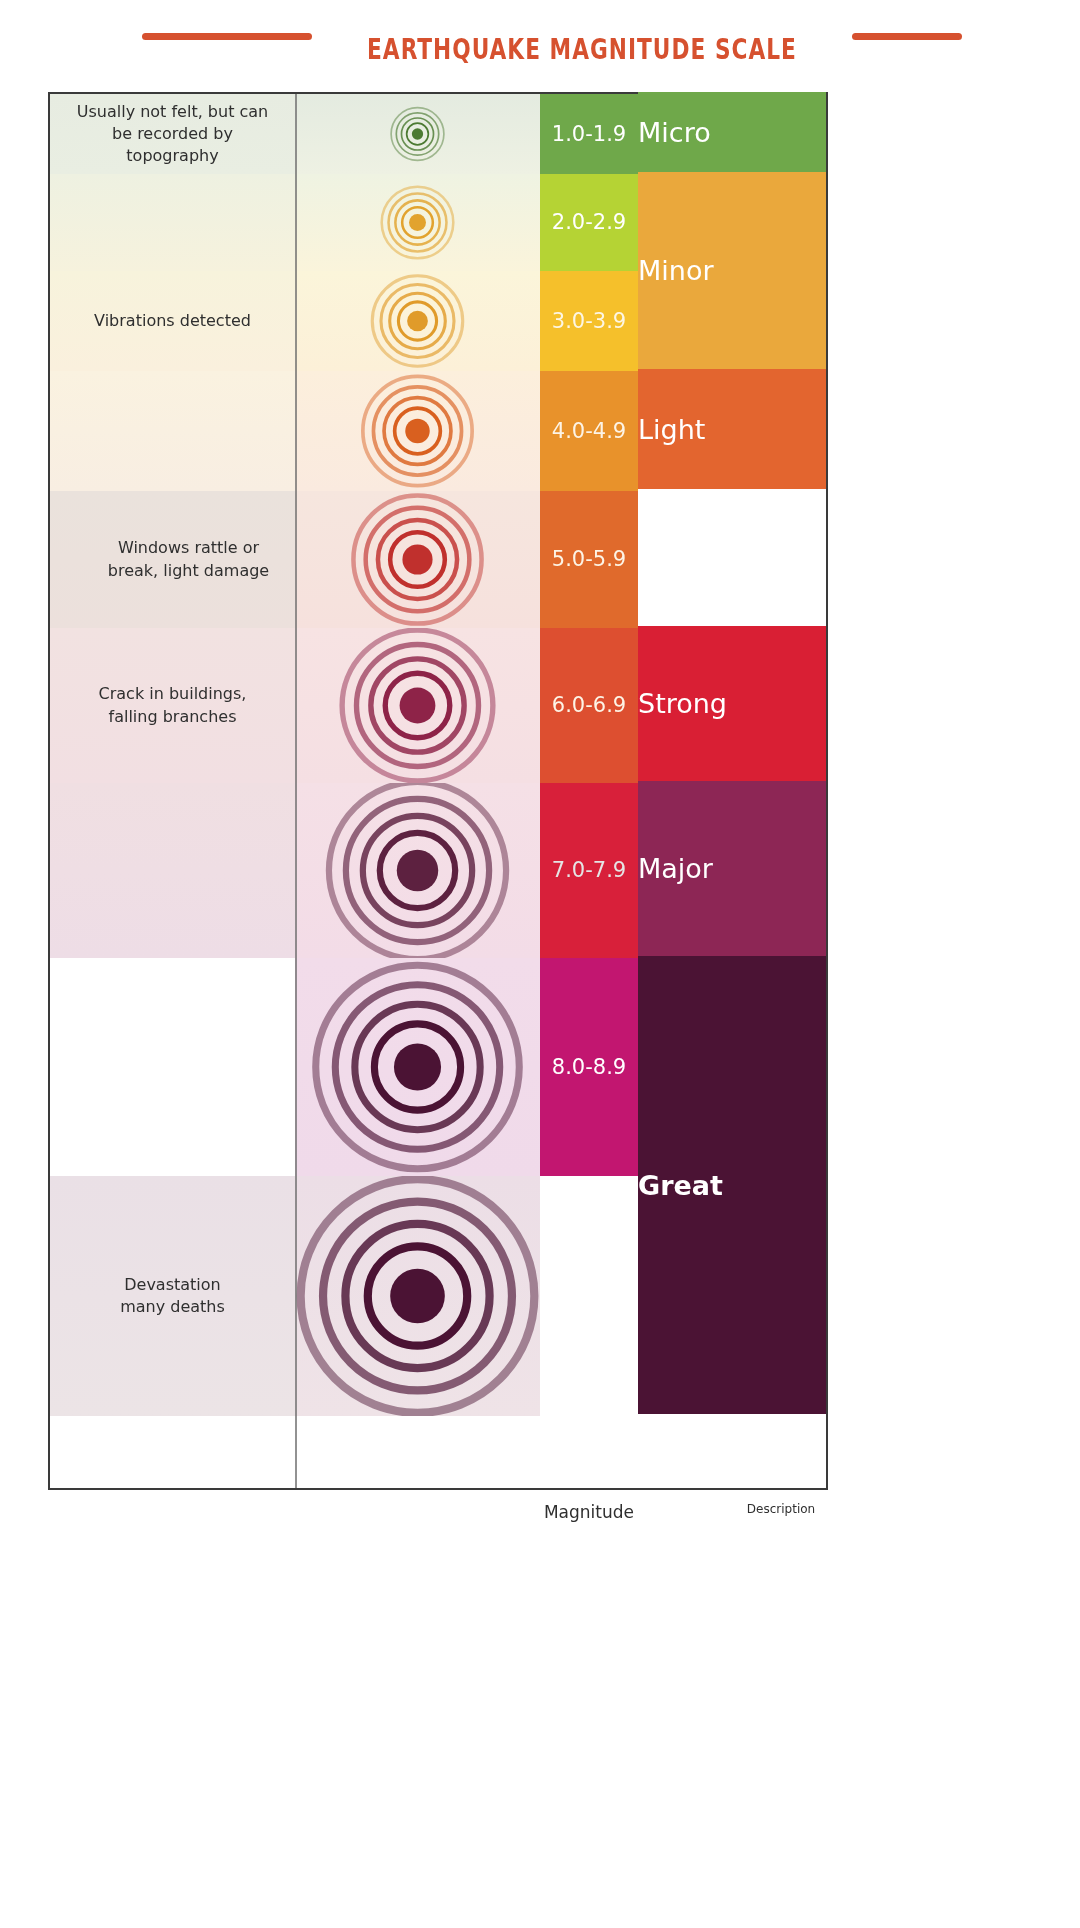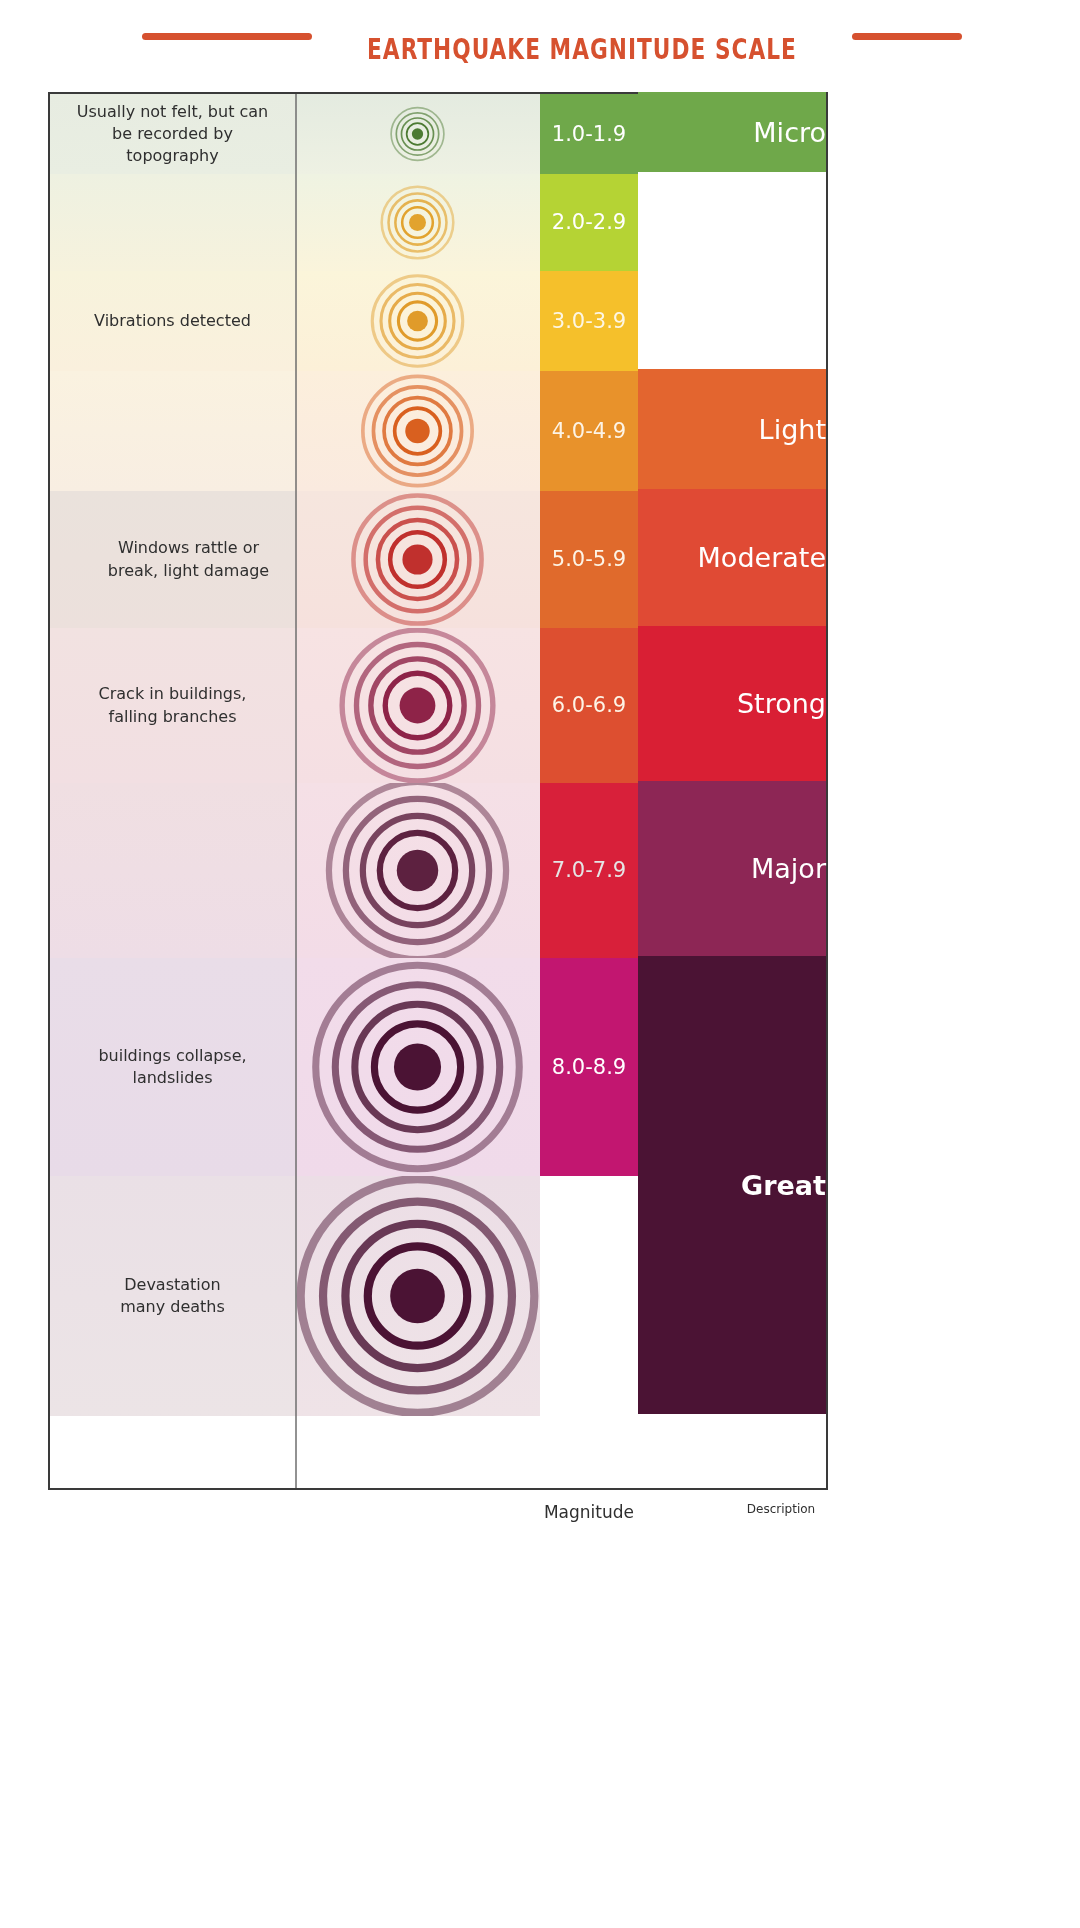--- a/index.html
+++ b/index.html
@@ -23,21 +23,21 @@
   .cell-mag {position:absolute;left:490px;width:98px;height:100%;display:flex;align-items:center;justify-content:center;}
 
   .desc-text{font-size:16px;line-height:1.38;color:#2f2f2f;text-align:center;padding:0 14px;white-space:pre-line;}
   .mag-text{font-size:21px;color:#fdf6ec;text-align:center;line-height:1.25;white-space:pre-line;}
 
   
   #col-divider{position:absolute;left:245px;top:0;width:2px;height:100%;background:#6d6d6d;opacity:.75;}
 
   
   #labels{position:absolute;left:0;top:0;width:188px;height:100%;}
-  .label-block{position:absolute;left:0;width:188px;display:flex;align-items:center;justify-content:flex-end;}
+  .label-block{position:absolute;left:0;width:188px;display:flex;align-items:center;justify-content:flex-start;}
   .label-text{font-size:27px;color:#ffffff;text-align:center;}
 
   #label-col{position:absolute;left:638px;top:92px;width:190px;height:1398px;overflow:hidden;}
 
   
   #footer{position:absolute;left:48px;top:1492px;width:780px;height:60px;}
   #footer-mag{position:absolute;left:492px;top:10px;width:98px;text-align:center;font-size:17px;color:#2f2f2f;}
   #footer-desc{position:absolute;left:638px;top:10px;width:190px;text-align:center;font-size:12px;color:#2f2f2f;}
 
   svg{display:block;}
@@ -169,24 +169,20 @@
             <circle cx="130" cy="87.5" r="58" fill="none" stroke="#5d2140" stroke-width="6.6" opacity="0.82"></circle>
             <circle cx="130" cy="87.5" r="40" fill="none" stroke="#5d2140" stroke-width="6.6" opacity="1.00"></circle>
             <circle cx="130" cy="87.5" r="22" fill="#5d2140"></circle>
           </svg>
         </div>
         <div class="cell-mag" style="background: rgb(216, 32, 58);">
           <div class="mag-text" style="color: #e5e5e5;">7.0-7.9</div>
         </div>
       </div>
       <div class="row" style="top: 864px; height: 218px;">
-        <div class="cell-desc" style="background: linear-gradient(rgb(233, 221, 232), rgb(232, 219, 232));">
-          <div class="desc-text">buildings collapse,
-landslides</div>
-        </div>
         <div class="cell-wave" style="background: linear-gradient(rgb(242, 220, 234), rgb(240, 218, 234));">
           <svg width="260" height="218" viewBox="0 0 260 218">
             <circle cx="130" cy="109" r="108" fill="none" stroke="#4b1334" stroke-width="7.5" opacity="0.47"></circle>
             <circle cx="130" cy="109" r="87.25" fill="none" stroke="#4b1334" stroke-width="7.5" opacity="0.65"></circle>
             <circle cx="130" cy="109" r="66.5" fill="none" stroke="#4b1334" stroke-width="7.5" opacity="0.82"></circle>
             <circle cx="130" cy="109" r="45.75" fill="none" stroke="#4b1334" stroke-width="7.5" opacity="1.00"></circle>
             <circle cx="130" cy="109" r="25" fill="#4b1334"></circle>
           </svg>
         </div>
         <div class="cell-mag" style="background: rgb(194, 22, 112);">
@@ -210,25 +206,25 @@
       </div>
     </div>
   <div id="col-divider"></div>
 </div>
 
 <div id="label-col">
   <div id="labels">
       <div class="label-block" style="top: 0px; height: 80px; background: rgb(111, 168, 74);">
         <div class="label-text">Micro</div>
       </div>
+      <div class="label-block" style="top: 80px; height: 197px; background: rgb(234, 168, 60);">
+        <div class="label-text">Minor</div>
+      </div>
       <div class="label-block" style="top: 277px; height: 120px; background: rgb(227, 101, 47);">
         <div class="label-text">Light</div>
-      </div>
-      <div class="label-block" style="top: 397px; height: 137px; background: rgb(224, 74, 52);">
-        <div class="label-text">Moderate</div>
       </div>
       <div class="label-block" style="top: 534px; height: 155px; background: rgb(217, 31, 52);">
         <div class="label-text">Strong</div>
       </div>
       <div class="label-block" style="top: 689px; height: 175px; background: rgb(141, 38, 85);">
         <div class="label-text">Major</div>
       </div>
       <div class="label-block" style="top: 864px; height: 458px; background: rgb(75, 19, 52); font-weight: bold;">
         <div class="label-text">Great</div>
       </div>

